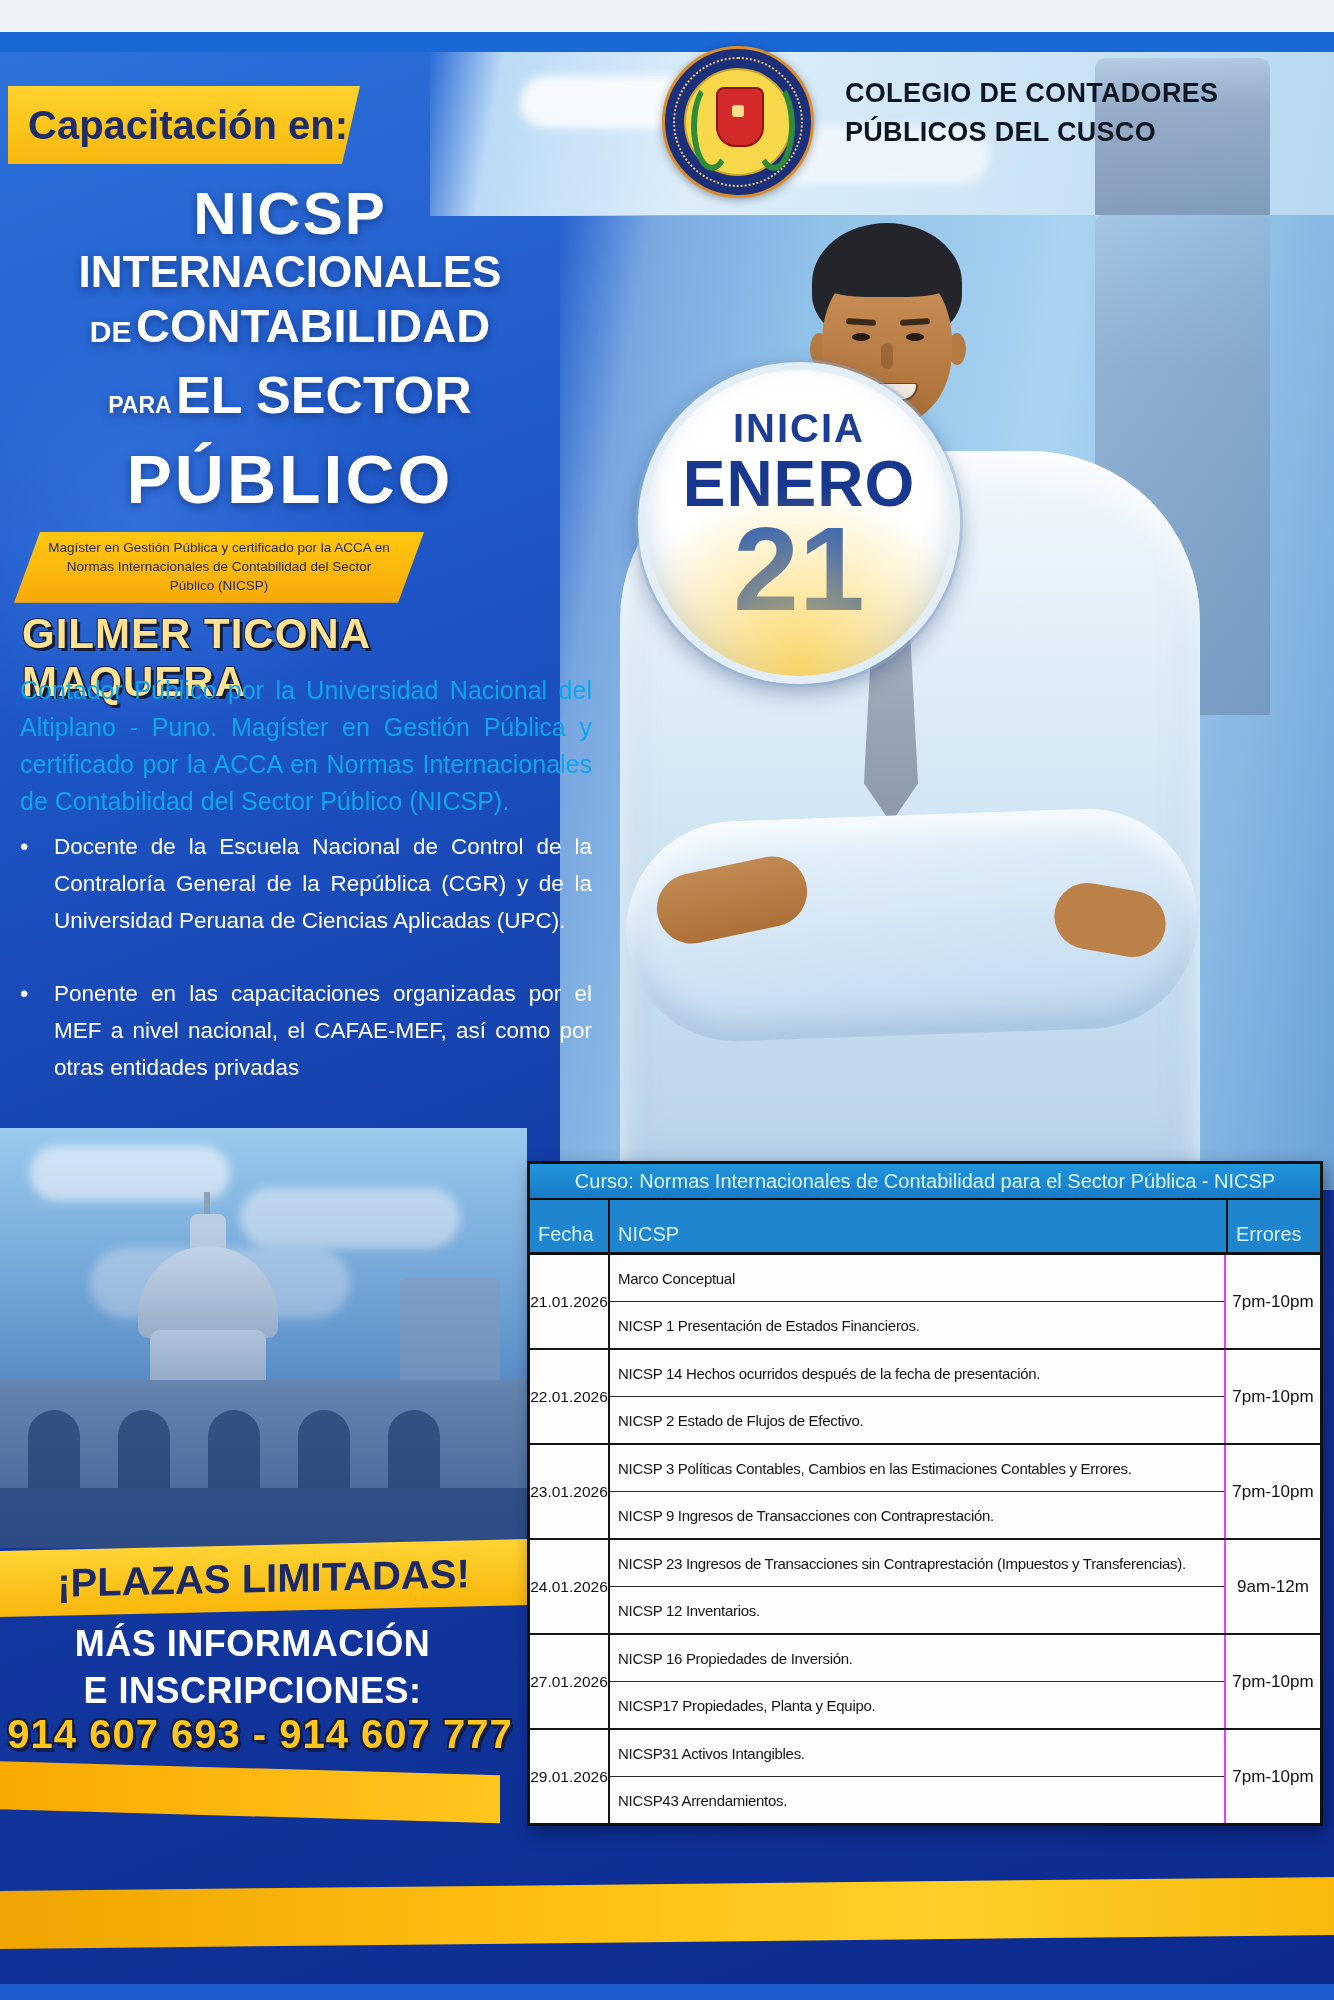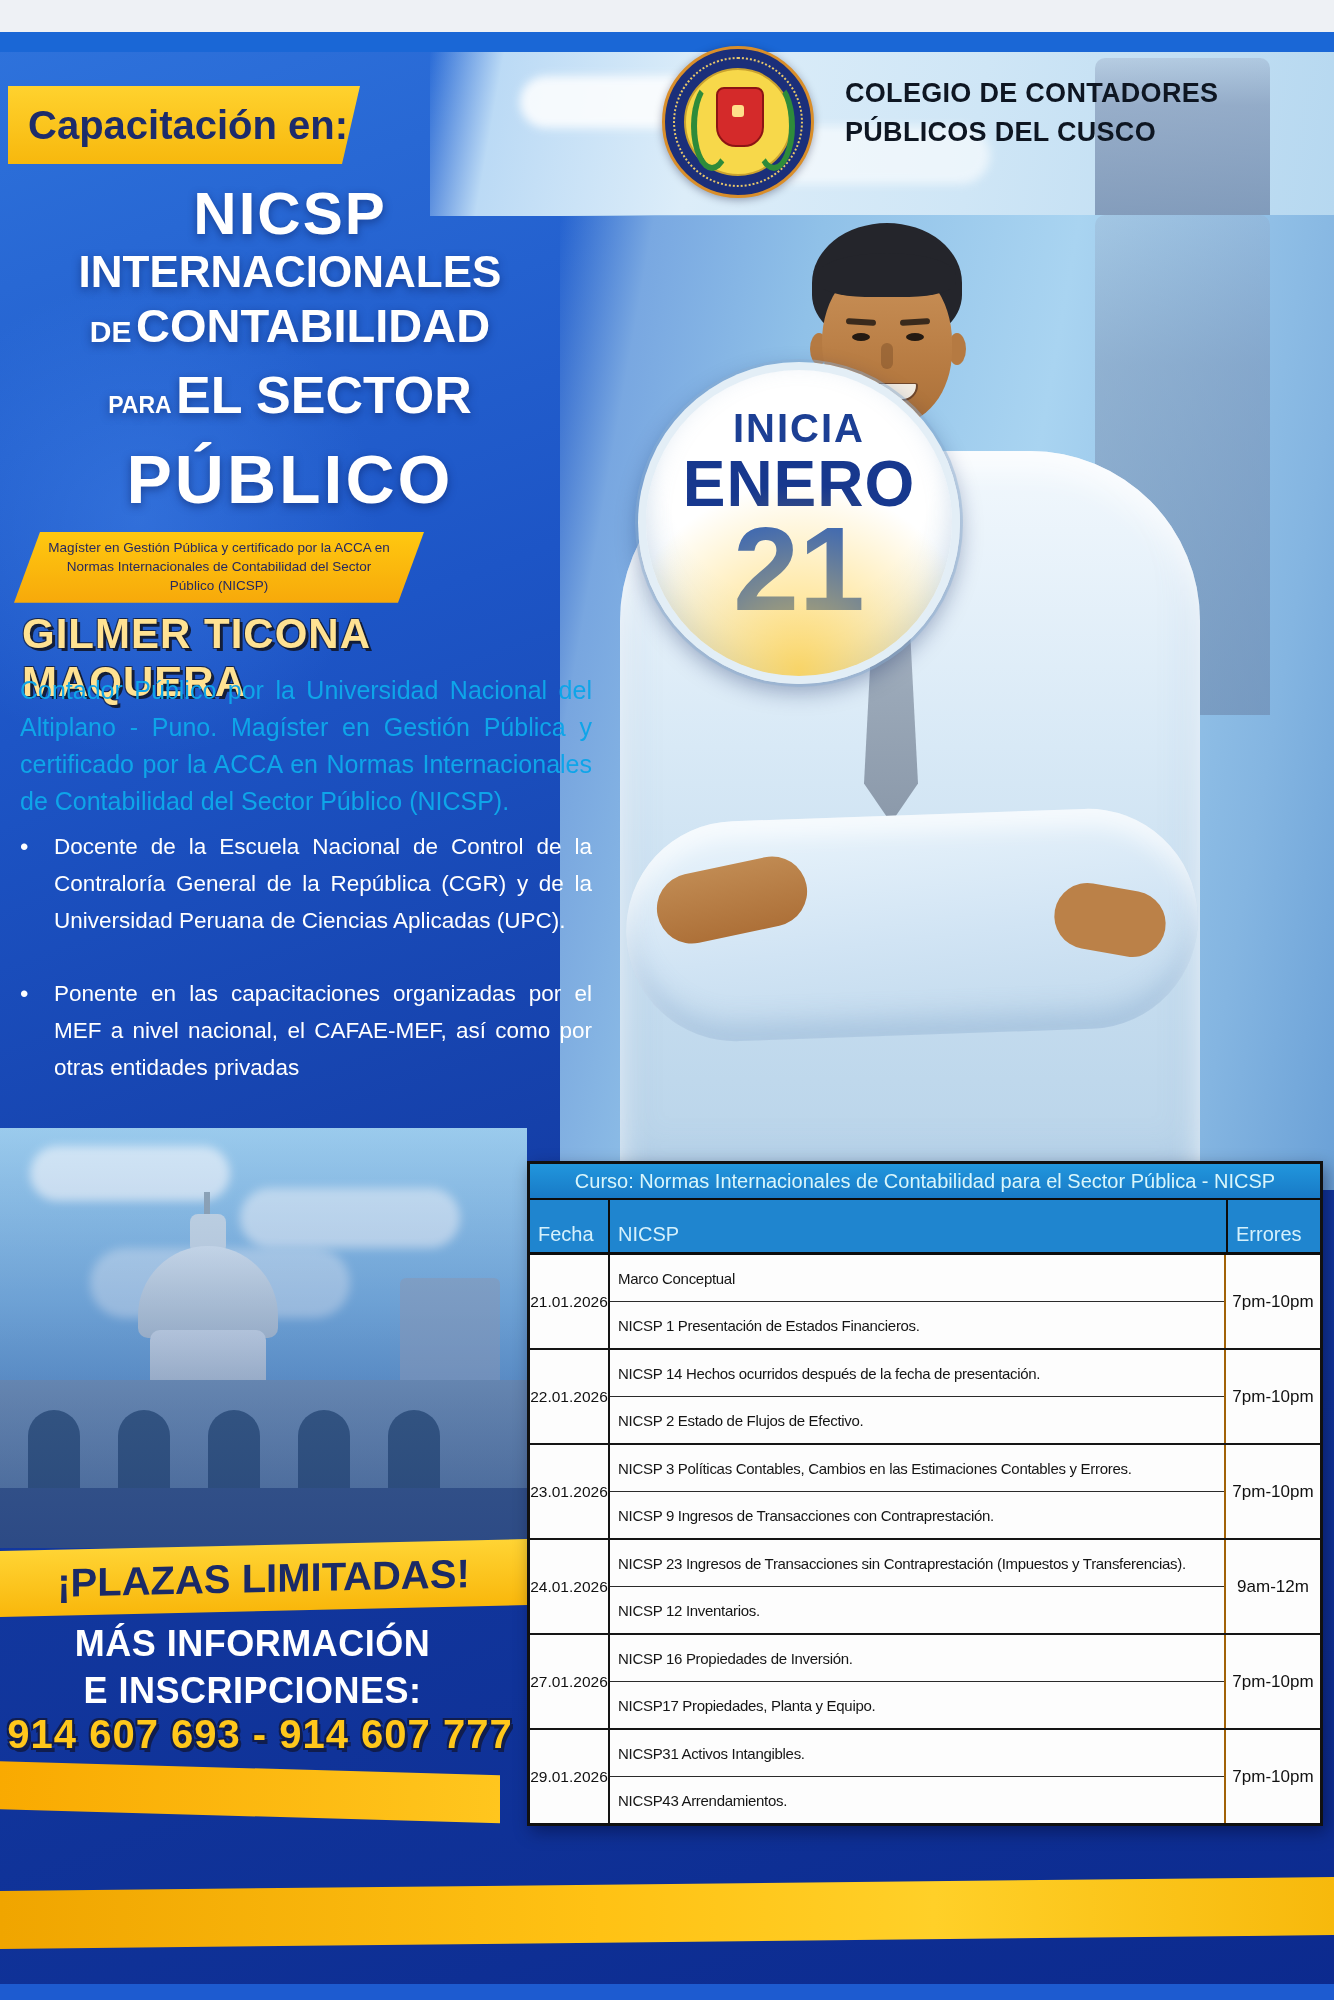--- a/index.html
+++ b/index.html
@@ -119,21 +119,21 @@
   .t-title{height:34px;display:flex;align-items:center;justify-content:center;
     background:linear-gradient(180deg,#2196dd,#187ac6);color:#d9f6fb;font-size:20px;border-bottom:2px solid #0c0c0c;}
   .t-head{display:grid;grid-template-columns:78px 1fr 94px;height:52px;background:#1f85cf;
     color:#d5f1fc;font-size:20px;border-bottom:3px solid #0c0c0c;}
   .t-head > div{display:flex;align-items:flex-end;padding:0 0 6px 8px;}
   .t-head .hc2{border-left:2px solid #0c0c0c;}
   .t-head .hc3{border-left:2px solid #0c0c0c;}
   .t-group{display:grid;grid-template-columns:78px 1fr 94px;border-bottom:2.5px solid #151515;}
   .t-group:last-child{border-bottom:none;}
   .g-fecha{display:flex;align-items:center;justify-content:center;font-size:15.5px;color:#111;}
-  .g-topics{border-left:2px solid #151515;border-right:2px solid #a16207;}
+  .g-topics{border-left:2px solid #151515;border-right:2px solid #d946ef;}
   .g-topic{min-height:46px;display:flex;align-items:center;padding:0 2px 0 8px;
     font-size:15px;letter-spacing:-.3px;color:#151515;white-space:nowrap;}
   .g-topic:first-child{border-bottom:1.5px solid #2a2a2a;}
   .g-horario{display:flex;align-items:center;justify-content:center;font-size:17px;color:#111;}
 
   
   .plazas{left:0;top:1545px;width:527px;height:66px;z-index:4;display:flex;align-items:center;justify-content:center;
     background:linear-gradient(180deg,#ffd434,#f9b70b);transform:skewY(-1.3deg);
     font-size:40px;font-weight:800;color:#1b2a66;}
   .info{left:0;top:1620px;width:505px;z-index:4;text-align:center;color:#fff;font-weight:800;

